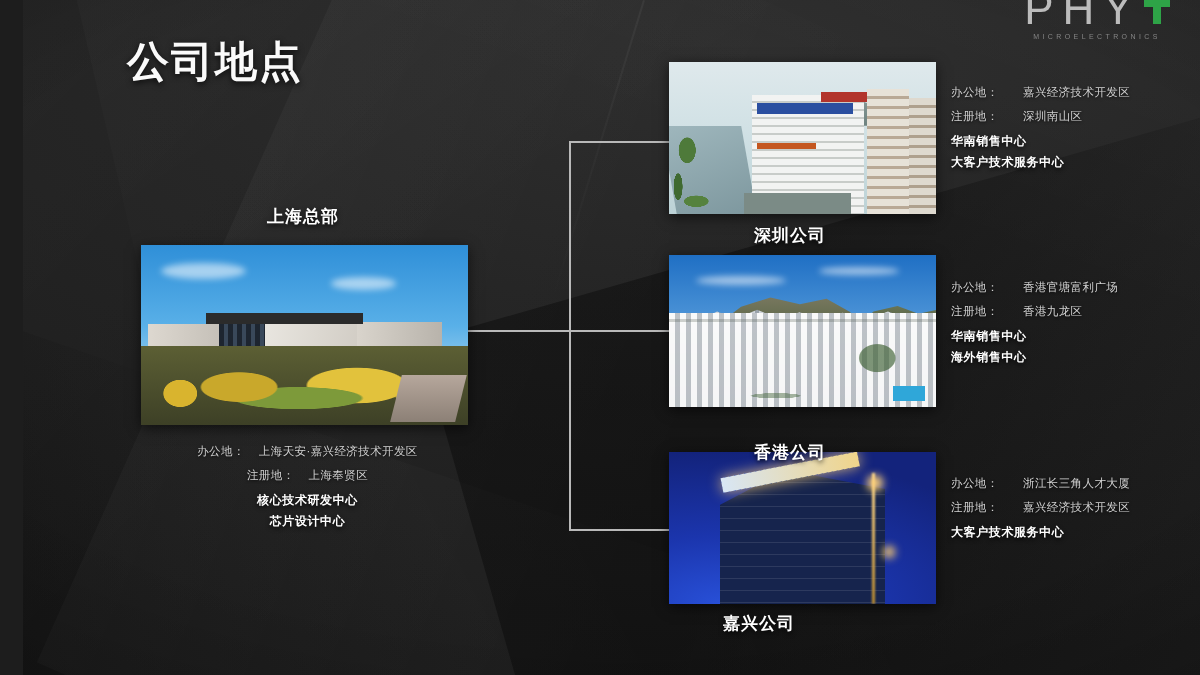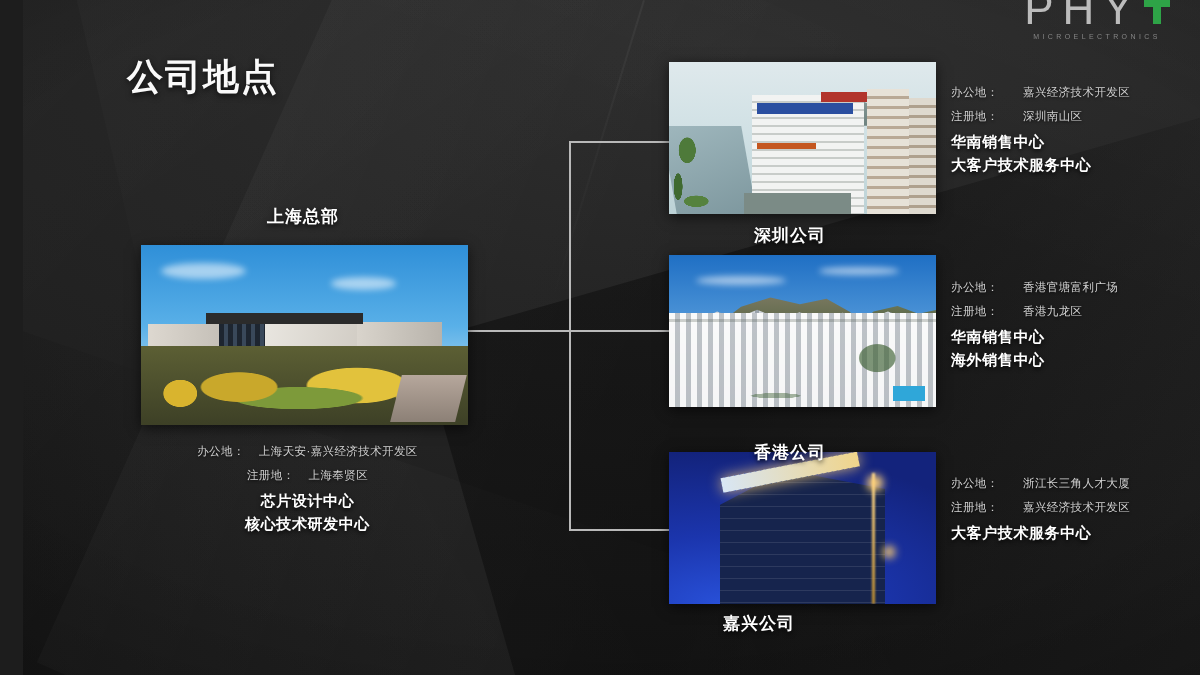--- a/index.html
+++ b/index.html
@@ -45,21 +45,21 @@
   #logo .mark{ font-size:44px; font-weight:400; letter-spacing:9px;
          color:#c9c9c9; line-height:46px; display:flex;
          align-items:center; justify-content:center; }
   #logo .plus{ position:relative; width:26px; height:30px; margin-left:2px; display:inline-block; }
   #logo .plus::before,#logo .plus::after{ content:""; position:absolute; background:#2fae4a; }
   #logo .plus::before{ left:9px; top:0; width:8px; height:30px; }
   #logo .plus::after{ left:0; top:5px; width:26px; height:8px; }
   #logo .sub{ font-size:7px; letter-spacing:3.4px; color:#8d8d8d; margin-top:1px; }
 
   
-  #title{ position:absolute; left:104px; top:53px; font-size:36px; font-weight:bold;
+  #title{ position:absolute; left:104px; top:34px; font-size:42px; font-weight:bold;
           color:#fafafa; letter-spacing:2px;
           text-shadow:0 2px 6px rgba(0,0,0,.75);text-align:right; }
 
   
   .line{ position:absolute; background:#b9b9b9; }
   #ln-v   { left:546px; top:141px;  width:2px;  height:390px; }
   #ln-top { left:546px; top:141px;  width:102px; height:2px; }
   #ln-mid { left:444px; top:330px;  width:206px; height:2px; }
   #ln-bot { left:546px; top:529px;  width:102px; height:2px; }
 
@@ -178,21 +178,21 @@
   #cap-sz{ left:731px; top:224px; }
   #cap-hk{ left:731px; top:441px; }
   #cap-jx{ left:700px; top:612px; }
 
   
   .info{ position:absolute; }
   .info .row{ display:flex; font-size:11.5px; color:#d2d2d2; margin-bottom:9px;
         letter-spacing:.4px; text-shadow:0 1px 3px rgba(0,0,0,.8); }
   .info .row .k{ min-width:58px; }
   .info .row .v{ margin-left:14px; }
-  .info .hl{ font-size:15px; font-weight:bold; color:#ffffff;
+  .info .hl{ font-size:12px; font-weight:bold; color:#ffffff;
         letter-spacing:.6px; margin-top:4px; text-shadow:0 2px 4px rgba(0,0,0,.85); }
 
   #info-sh{ left:152px; top:444px; text-align:center; width:265px; }
   #info-sh .row{ justify-content:center; }
   #info-sh .row .k{ min-width:0; }
   #info-sz{ left:928px; top:85px; }
   #info-hk{ left:928px; top:280px; }
   #info-jx{ left:928px; top:476px; }
 
   
@@ -282,22 +282,22 @@
 
   <div class="info" id="info-sh">
     <div class="row">
       <span class="k">办公地：</span>
       <span class="v">上海天安·嘉兴经济技术开发区</span>
     </div>
     <div class="row">
       <span class="k">注册地：</span>
       <span class="v">上海奉贤区</span>
     </div>
+    <div class="hl">核心技术研发中心</div>
     <div class="hl">芯片设计中心</div>
-    <div class="hl">核心技术研发中心</div>
   </div>
 
   <div class="info" id="info-sz">
     <div class="row">
       <span class="k">办公地：</span>
       <span class="v">嘉兴经济技术开发区</span>
     </div>
     <div class="row">
       <span class="k">注册地：</span>
       <span class="v">深圳南山区</span>

